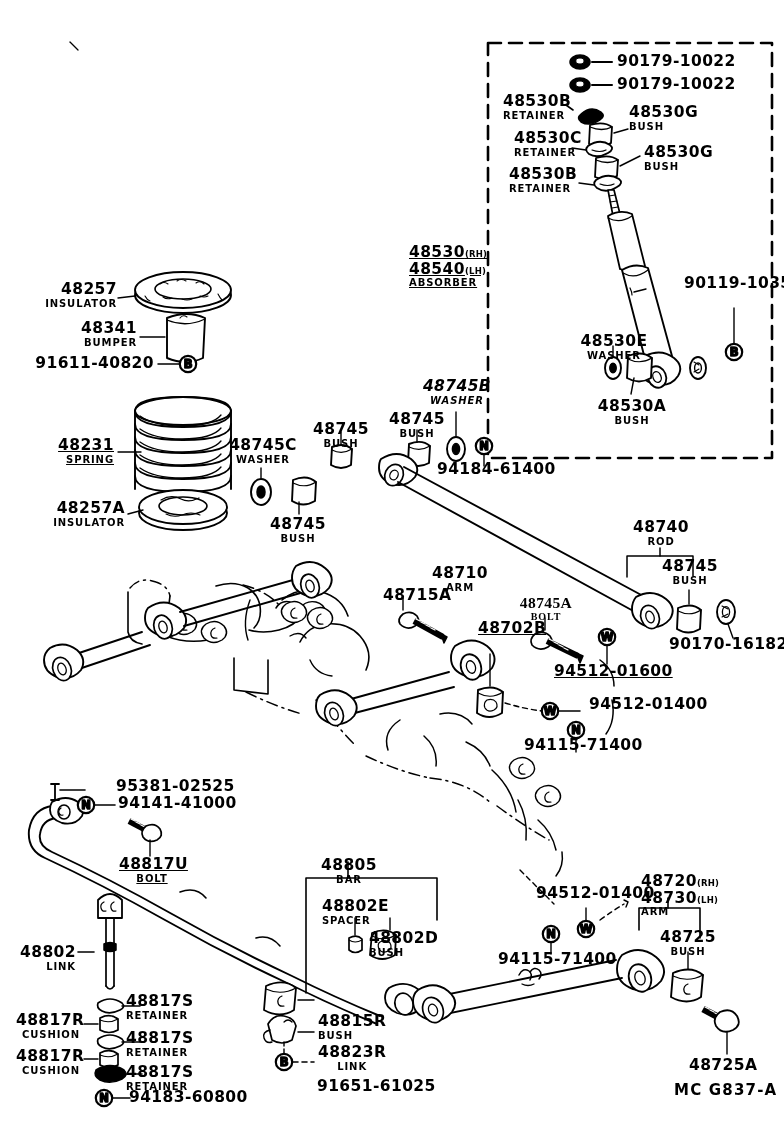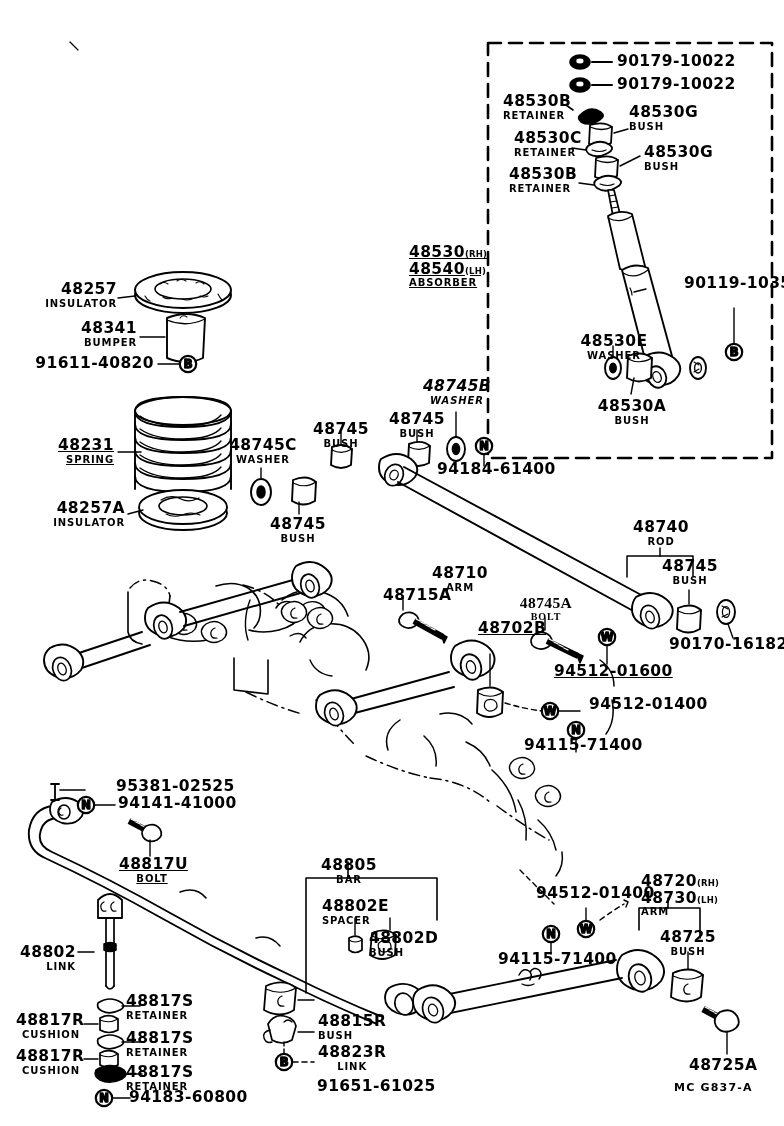--- a/index.html
+++ b/index.html
@@ -9,21 +9,21 @@
     background:#ffffff;
     font-family:"DejaVu Sans","Liberation Sans",sans-serif;
     color:#000;
     overflow:hidden;
   }
   #sheet svg#art{position:absolute;left:0;top:0;width:784px;height:1126px;}
   .lbl{position:absolute;white-space:nowrap;line-height:1.0;}
   .pn{font-size:15.5px;font-weight:bold;letter-spacing:0.4px;}
   .sub{font-size:10px;font-weight:bold;letter-spacing:0.9px;display:block;margin-top:1px;}
   .side{font-size:8.5px;font-weight:bold;letter-spacing:0.2px;}
-  .foot{position:absolute;font-size:11px;font-weight:bold;letter-spacing:1.2px;}
+  .foot{position:absolute;font-size:15px;font-weight:bold;letter-spacing:1.2px;}
   .ctr{text-align:center;}
   .rt{text-align:right;}
 </style>
 </head>
 <body>
 
 <div id="sheet">
 
   <svg id="art" viewBox="0 0 784 1126">
     <defs>

